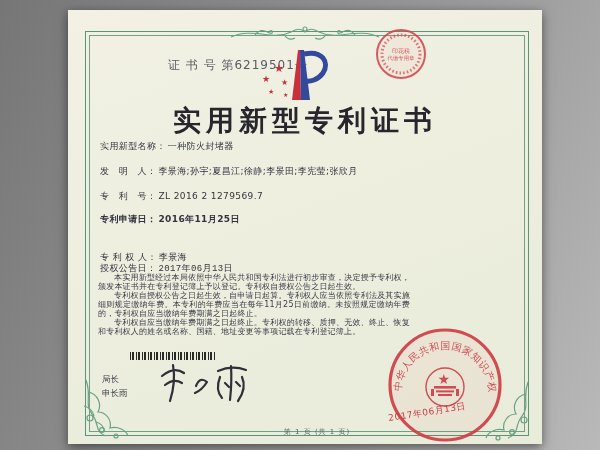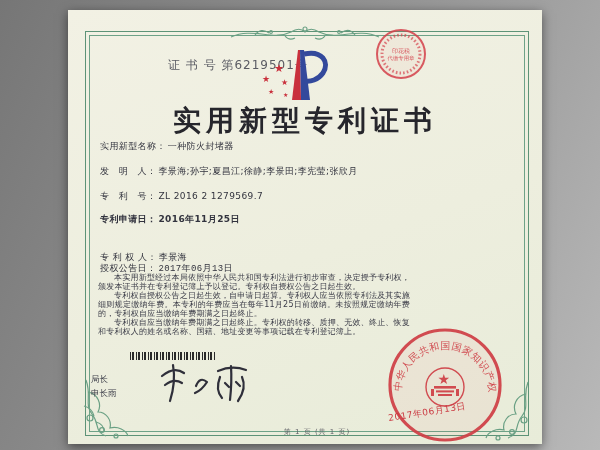--- a/index.html
+++ b/index.html
@@ -15,21 +15,21 @@
   #cert-no{left:100px;top:47px;font-size:12px;letter-spacing:1px;color:#5a5b63;}
   #title{left:0;top:92px;width:100%;text-align:center;font-size:28px;letter-spacing:5px;
     font-weight:600;color:#26262c;font-family:"DejaVu Serif","Liberation Serif",serif;}
   .row{position:absolute;left:32px;font-size:9px;letter-spacing:.4px;color:#32333e;white-space:nowrap;}
   .row .lbl{margin-right:2px;}
   #paras{left:30px;top:263px;width:312px;font-size:8px;line-height:9px;color:#3a3b47;
     text-align:justify;letter-spacing:.2px;}
   #paras p{margin:0;text-indent:2em;}
   #barcode{left:62px;top:342px;width:85px;height:8px;
     background:repeating-linear-gradient(90deg,#2a2a2a 0 1px,transparent 1px 2px,#2a2a2a 2px 4px,transparent 4px 6px);}
-  #issuer{left:23px;top:362px;font-size:8.5px;line-height:14px;color:#3a3b47;}
+  #issuer{left:34px;top:362px;font-size:8.5px;line-height:14px;color:#3a3b47;}
   #sig{left:84px;top:348px;}
   #seal{left:317px;top:315px;opacity:.92;}
   #seal-date{left:320px;top:396px;font-size:9px;color:#cb3a42;letter-spacing:.5px;
     transform:rotate(-9deg);white-space:nowrap;}
   #agency-stamp{left:305px;top:16px;opacity:.85;}
   #footer{left:0;top:417px;width:100%;text-align:center;font-size:7px;letter-spacing:1px;color:#5c5d64;padding-left:12px;}
   svg text{font-family:"DejaVu Sans","Liberation Sans",sans-serif;}
 </style>
 </head>
 <body>

